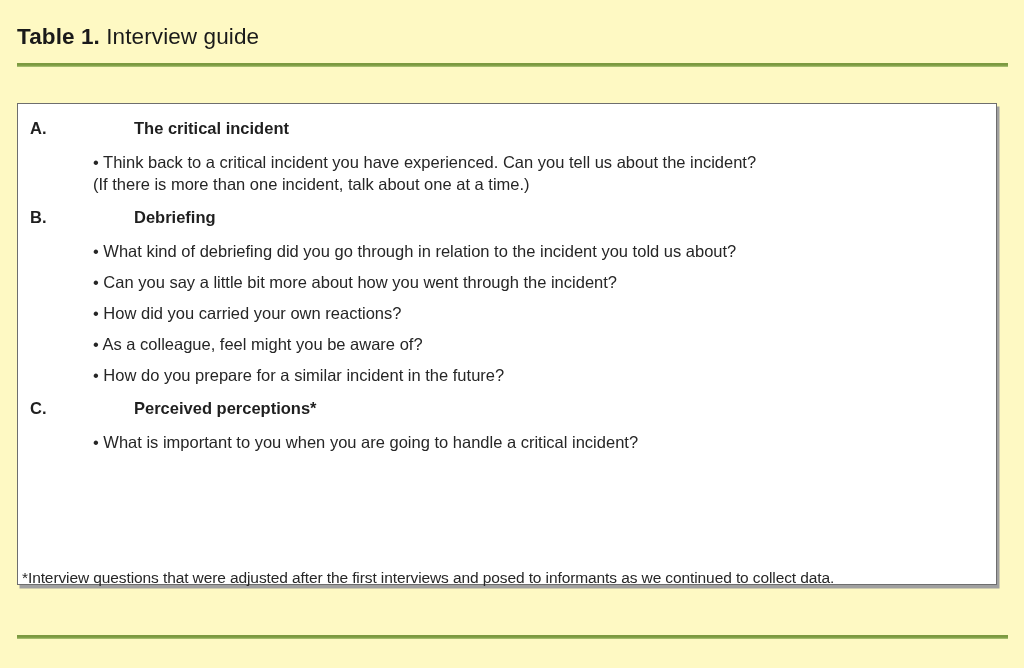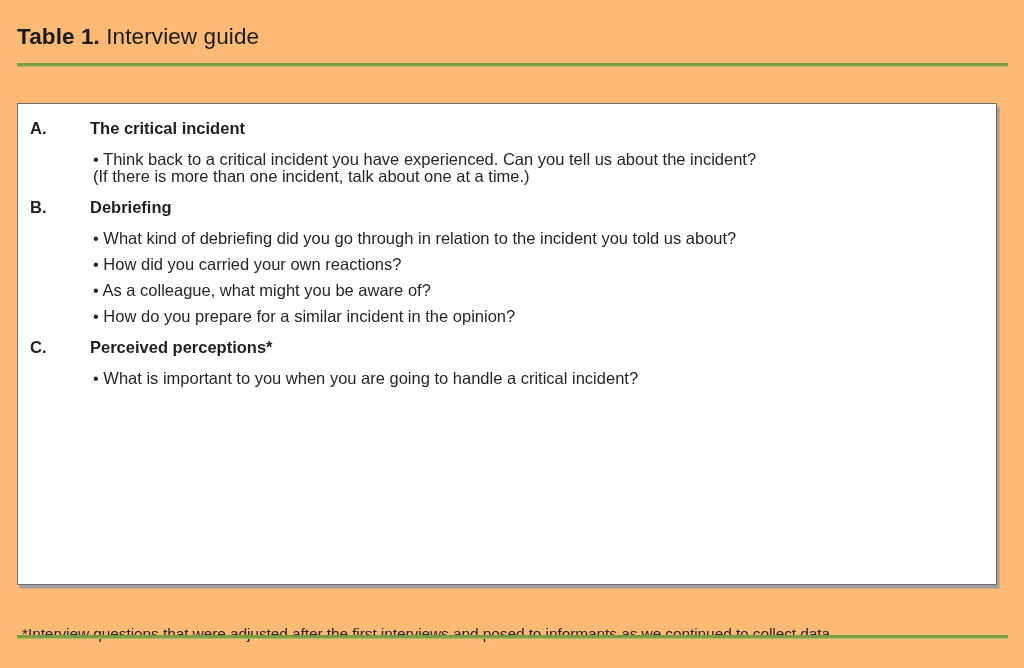--- a/index.html
+++ b/index.html
@@ -1,20 +1,20 @@
 <!DOCTYPE html>
 <html style="--rule-green-dark: #7c9a40; --rule-green-light: #b3c97c; --border-gray: #6e6e6e; --shadow-gray: #a0a0a0;"><head>
 <meta charset="utf-8">
 <style>
   html, body { margin: 0; padding: 0; background: #ffffff; }
   .page {
     position: relative;
     width: 1024px;
     height: 668px;
-    background: #fdba74;
+    background: #fef9c3;
     font-family: "Liberation Sans", sans-serif;
     color: #262626;
     overflow: hidden;
   }
   .title {
     position: absolute;
     left: 17px;
     top: 24px;
     font-size: 22.5px;
     line-height: 26px;
@@ -56,33 +56,34 @@
   .section-heading.first { margin-top: 1px; }
   .section-label {
     width: 60px;
     flex-shrink: 0;
     font-weight: 700;
     color: #1f1f1f;
   }
   .section-title {
     font-weight: 700;
     color: #1f1f1f;
+    margin-left: 44px;
   }
   .bullet {
     margin: 9px 0 0 0;
     padding-left: 63px;
     font-size: 16.5px;
-    line-height: 17px;
+    line-height: 22px;
     color: #262626;
   }
   .bullet.lead { margin-top: 12px; }
   .footnote {
     position: absolute;
     left: 22px;
-    top: 624px;
+    top: 568px;
     font-size: 15.5px;
     line-height: 19px;
     color: #262626;
     letter-spacing: -0.1px;
   }
 </style>
 </head>
 <body>
 
 <div class="page">
@@ -97,23 +98,24 @@
       <div class="section-heading first">
         <span class="section-label">A.</span>
         <span class="section-title">The critical incident</span>
       </div>
       <p class="bullet lead">• Think back to a critical incident you have experienced. Can you tell us about the incident?<br>(If there is more than one incident, talk about one at a time.)</p>
       <div class="section-heading">
         <span class="section-label">B.</span>
         <span class="section-title">Debriefing</span>
       </div>
       <p class="bullet lead">• What kind of debriefing did you go through in relation to the incident you told us about?</p>
+      <p class="bullet">• Can you say a little bit more about how you went through the incident?</p>
       <p class="bullet">• How did you carried your own reactions?</p>
-      <p class="bullet">• As a colleague, what might you be aware of?</p>
-      <p class="bullet">• How do you prepare for a similar incident in the opinion?</p>
+      <p class="bullet">• As a colleague, feel might you be aware of?</p>
+      <p class="bullet">• How do you prepare for a similar incident in the future?</p>
       <div class="section-heading">
         <span class="section-label">C.</span>
         <span class="section-title">Perceived perceptions*</span>
       </div>
       <p class="bullet lead">• What is important to you when you are going to handle a critical incident?</p>
     </div>
 
   <div class="footnote">*Interview questions that were adjusted after the first interviews and posed to informants as we continued to collect data.</div>
 
   <div class="rule rule-bottom"></div>

